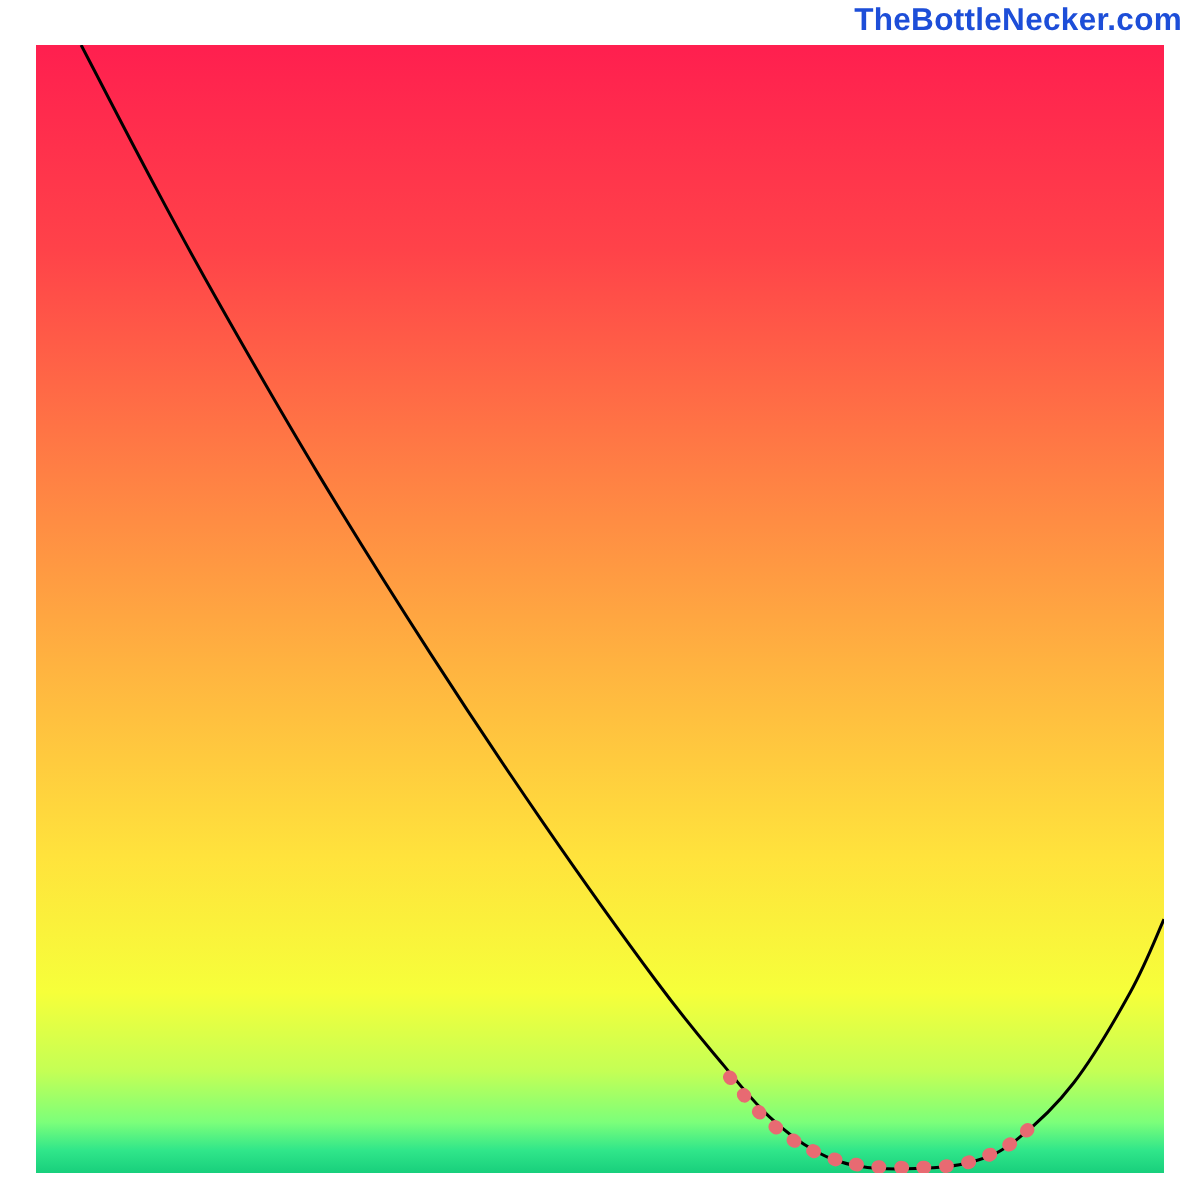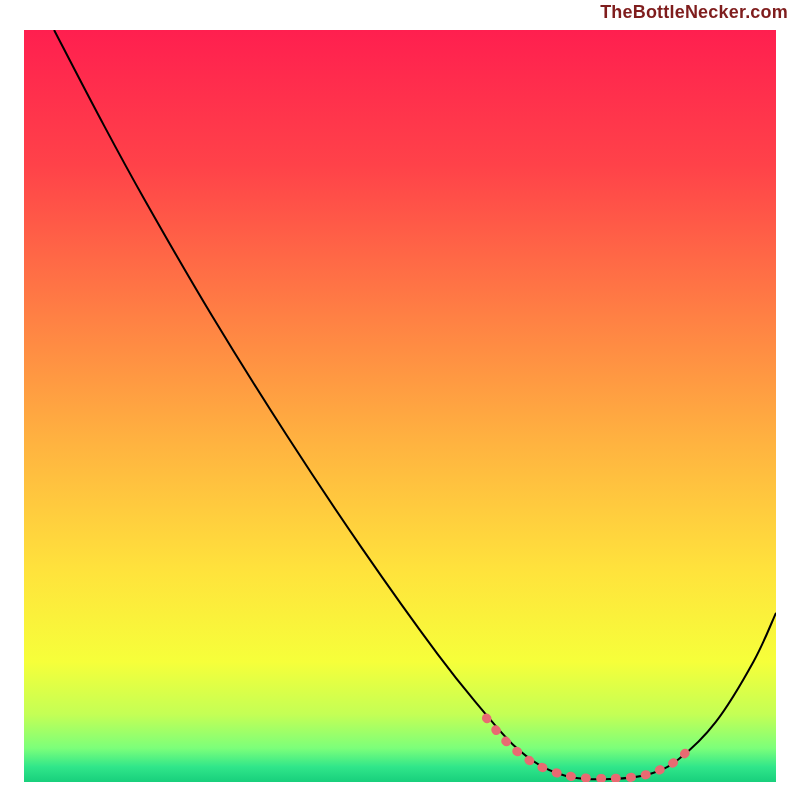--- a/index.html
+++ b/index.html
@@ -13,23 +13,23 @@
   }
   .stage {
     position: relative;
     width: 800px;
     height: 800px;
   }
   .watermark {
     position: absolute;
     top: 2px;
     right: 12px;
-    font-size: 18px;
+    font-size: 21px;
     font-weight: 600;
-    color: #7f1d1d;
+    color: #1d4ed8;
     letter-spacing: 0.2px;
   }
   .plot {
     position: absolute;
     left: 24px;
     top: 30px;
     width: 752px;
     height: 752px;
   }
   svg {

